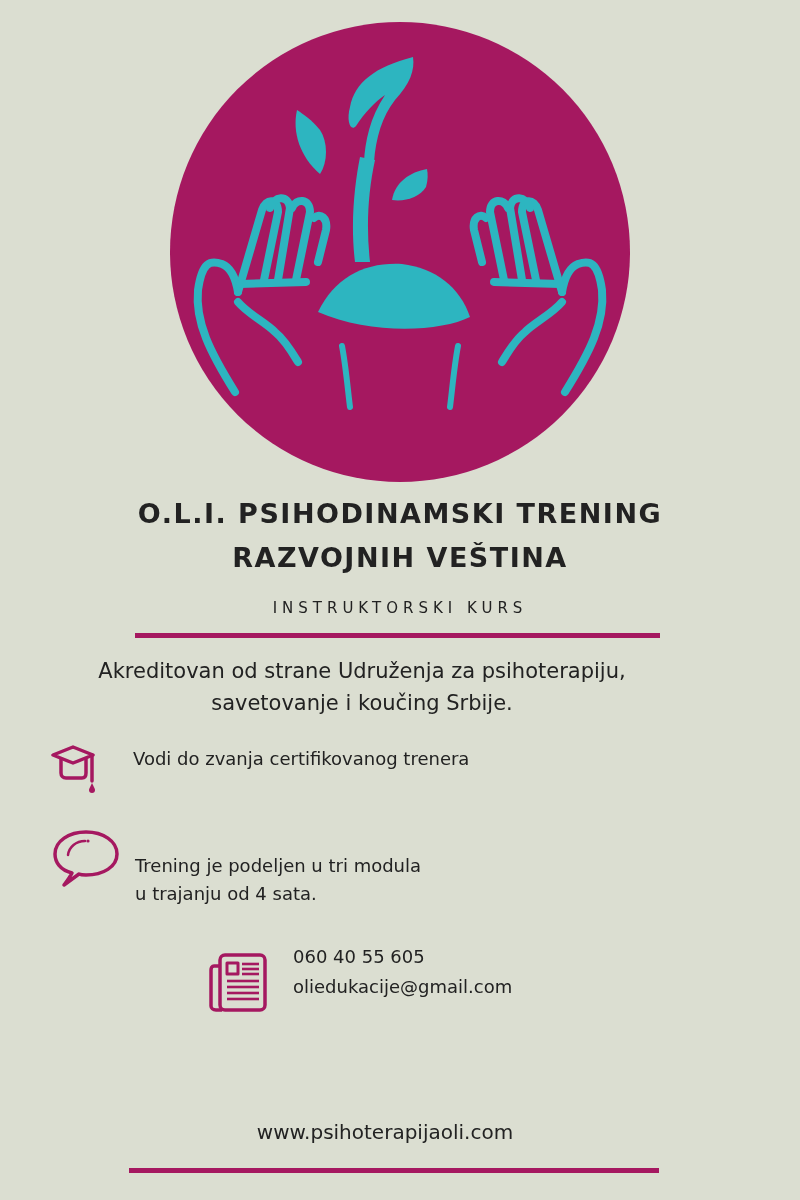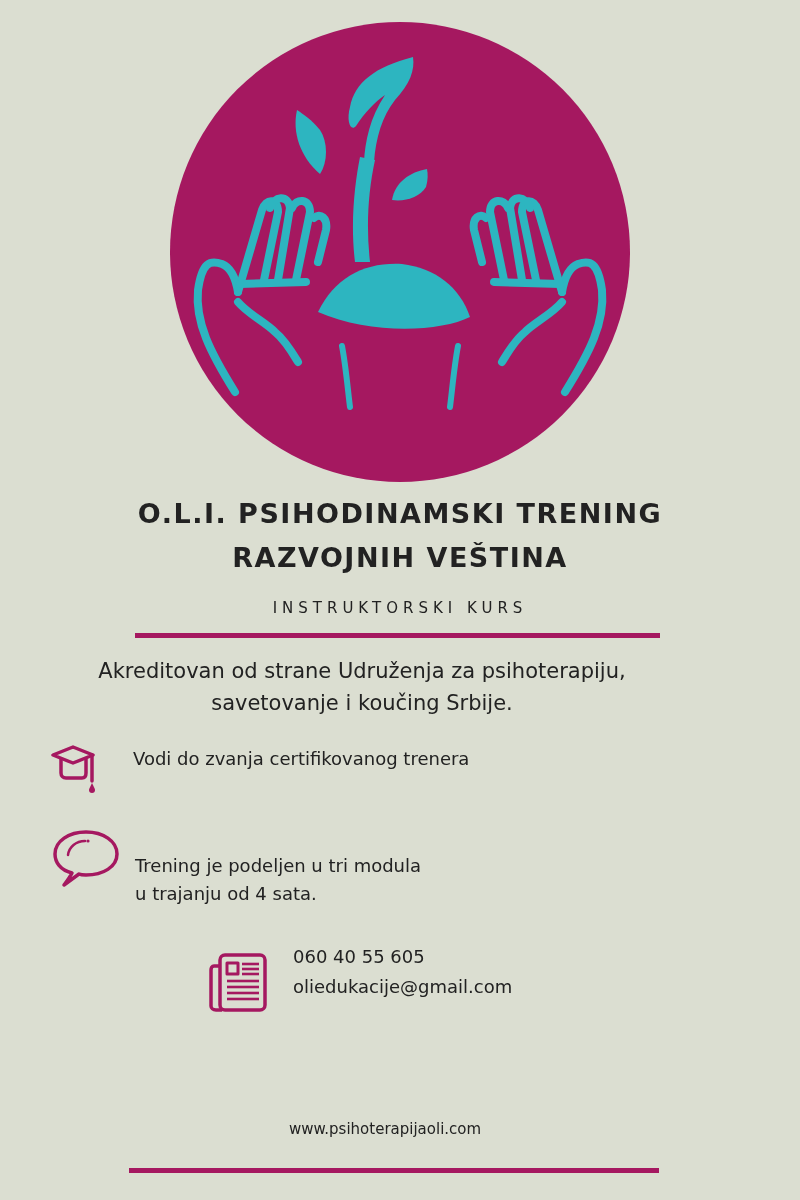--- a/index.html
+++ b/index.html
@@ -27,21 +27,21 @@
     top:655px; left:0; width:724px; text-align:center;
     font-size:21px; line-height:32px; color:#222;
   }
   .feat-text { font-size:18px; line-height:28px; color:#222; }
   .f1 { left:133px; top:745px; }
   .f2 { left:135px; top:829px;margin-top:23px; }
   .icon-cap { left:50px; top:743px; width:46px; height:54px; }
   .icon-chat { left:52px; top:829px; width:68px; height:60px; }
   .icon-news { left:208px; top:952px; width:60px; height:62px; }
   .contact { left:293px; top:942px; font-size:18px; line-height:30px; color:#222; }
-  .website { top:1120px; left:0; width:770px; text-align:center; font-size:15px; color:#222; }
+  .website { top:1120px; left:0; width:770px; text-align:center; font-size:20px; color:#222; }
 </style>
 </head>
 <body>
 
 <svg class="abs logo" viewBox="0 0 460 460">
   <circle cx="230" cy="230" r="230" fill="#a51860"></circle>
   <g fill="#2db5c0">
 
     <path d="M243 35 C205 45 185 60 180 85 C176 100 181 110 186 104 C195 90 205 80 215 73 C200 95 195 120 194 140 L204 140 C206 115 212 95 225 78 C240 62 245 48 243 35 Z"></path>
 

